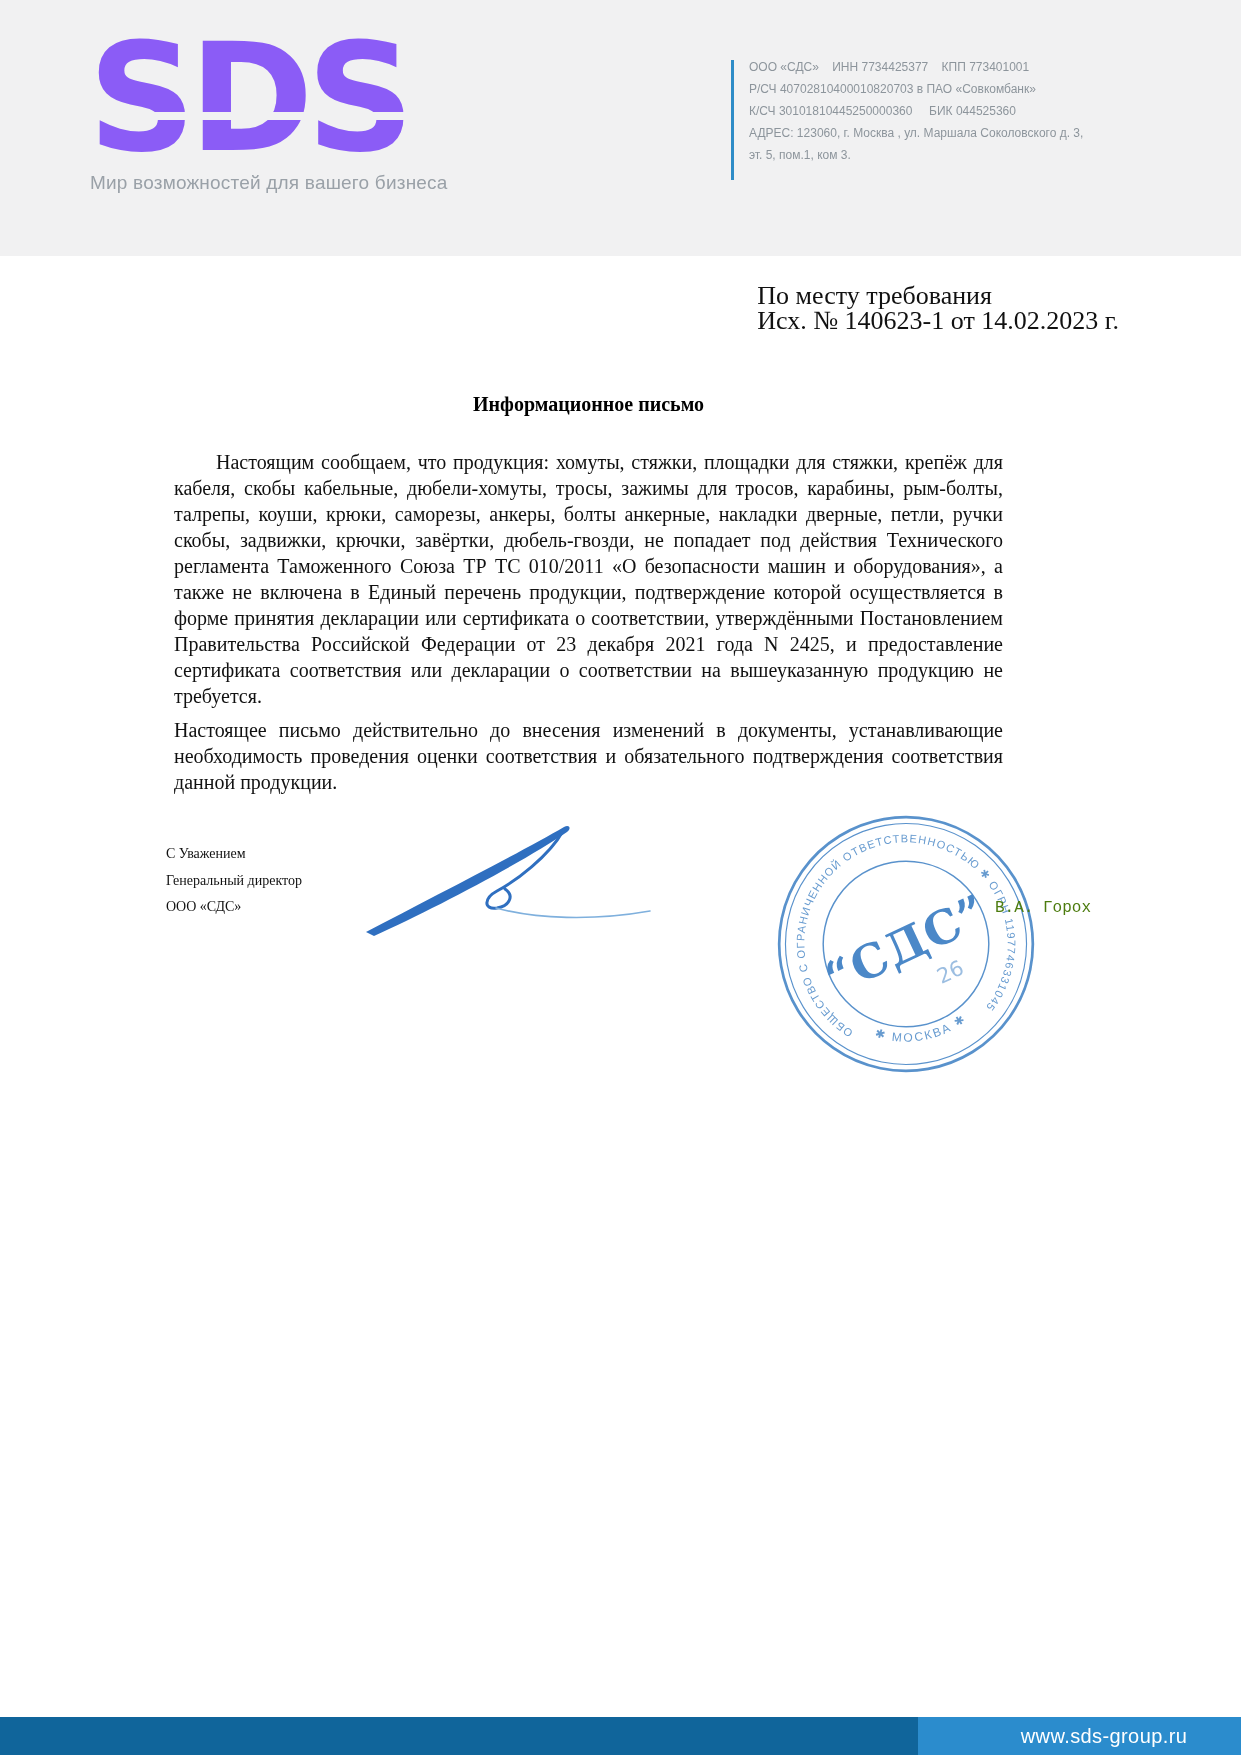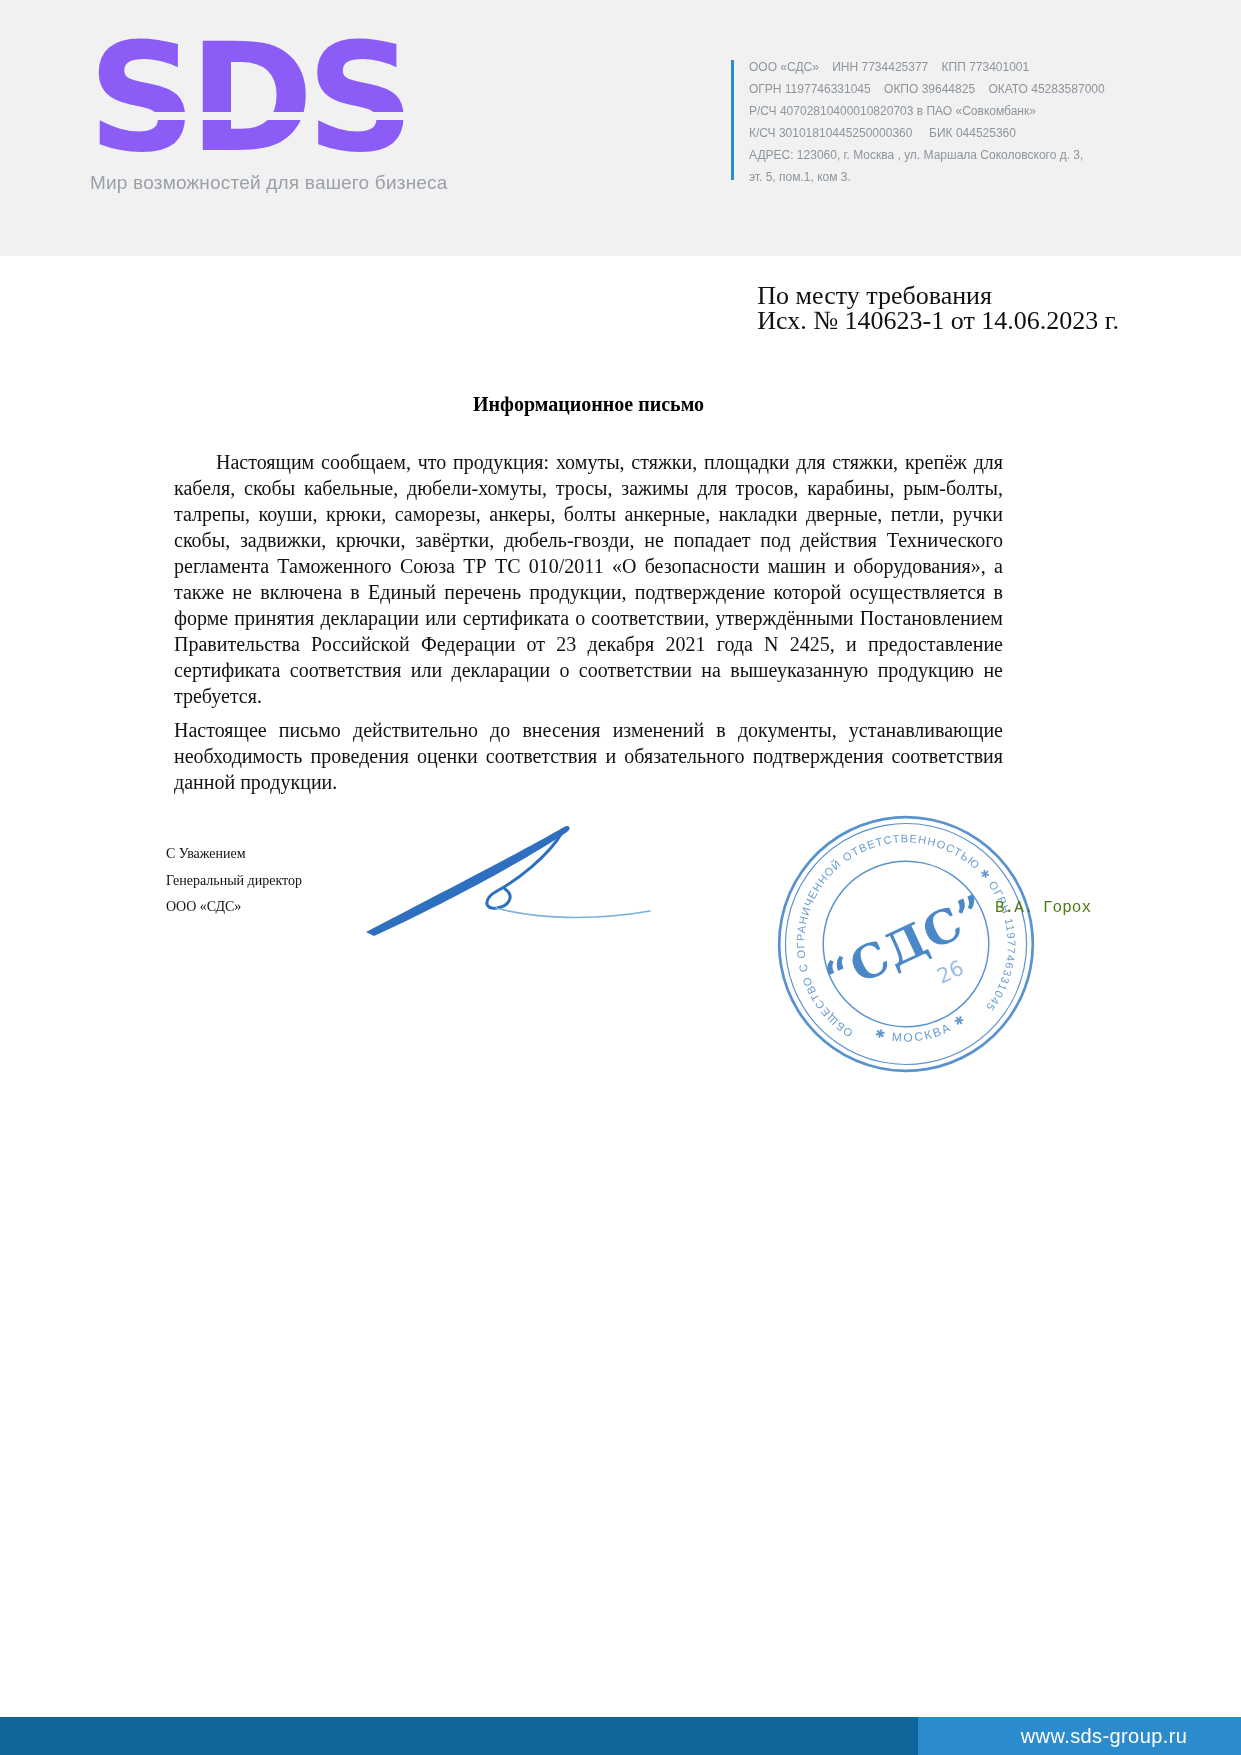--- a/index.html
+++ b/index.html
@@ -68,31 +68,30 @@
   <div class="header-band">
     <div class="logo-wrap">
       <div class="logo-text">SDS</div>
       <div class="logo-stripe"></div>
     </div>
     <div class="tagline">Мир возможностей для вашего бизнеса</div>
 
     <div class="accent-line"></div>
     <div class="company-info">
       <div>ООО «СДС»    ИНН 7734425377    КПП 773401001</div>
-      <div>ОГРН 1197746331045    ОКПО 39644825    ОКАТО 45283587000</div>
       <div>Р/СЧ 40702810400010820703 в ПАО «Совкомбанк»</div>
       <div>К/СЧ 30101810445250000360     БИК 044525360</div>
       <div>АДРЕС: 123060, г. Москва , ул. Маршала Соколовского д. 3,</div>
       <div>эт. 5, пом.1, ком 3.</div>
     </div>
   </div>
 
   <div class="ref-block">
     <div>По месту требования</div>
-    <div>Исх. № 140623-1 от 14.06.2023 г.</div>
+    <div>Исх. № 140623-1 от 14.02.2023 г.</div>
   </div>
 
   <div class="letter-title">Информационное письмо</div>
   <div class="letter-body">
     <p class="indent">Настоящим сообщаем, что продукция: хомуты, стяжки, площадки для стяжки, крепёж для кабеля, скобы кабельные, дюбели-хомуты, тросы, зажимы для тросов, карабины, рым-болты, талрепы, коуши, крюки, саморезы, анкеры, болты анкерные, накладки дверные, петли, ручки скобы, задвижки, крючки, завёртки, дюбель-гвозди, не попадает под действия Технического регламента Таможенного Союза ТР ТС 010/2011 «О безопасности машин и оборудования», а также не включена в Единый перечень продукции, подтверждение которой осуществляется в форме принятия декларации или сертификата о соответствии, утверждёнными Постановлением Правительства Российской Федерации от 23 декабря 2021 года N 2425, и предоставление сертификата соответствия или декларации о соответствии на вышеуказанную продукцию не требуется.</p>
     <p>Настоящее письмо действительно до внесения изменений в документы, устанавливающие необходимость проведения оценки соответствия и обязательного подтверждения соответствия данной продукции.</p>
   </div>
 
   <div class="sig-block">
     <div>С Уважением</div>

